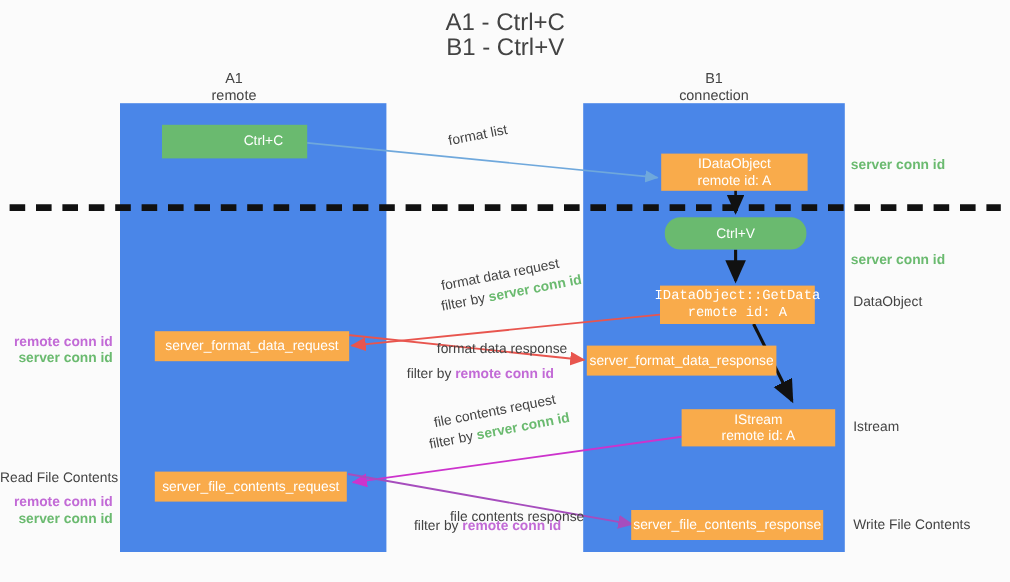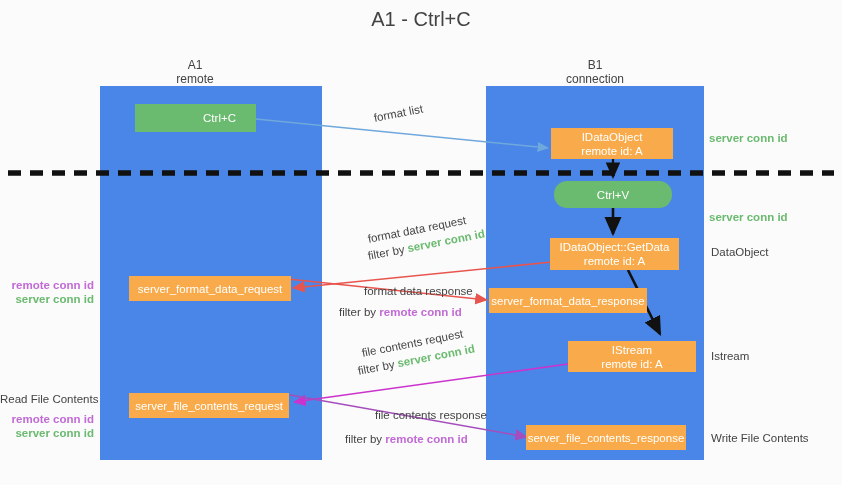--- a/index.html
+++ b/index.html
@@ -95,20 +95,21 @@
   .plain     { color: #434343; font-weight: normal; }
   b.kw-server, b.kw-remote { font-weight: bold; }
 </style>
 </head>
 <body>
 
 <div id="canvas">
 
   <div class="doc-title">
     <div>A1 - Ctrl+C</div>
+    <div>B1 - Ctrl+V</div>
   </div>
 
   <div class="lane-title" style="left:130px; top:58px; width:130px;">
     <span>A1</span>
     <span class="sub">remote</span>
   </div>
   <div class="lane-title" style="left:530px; top:58px; width:130px;">
     <span>B1</span>
     <span class="sub">connection</span>
   </div>
@@ -160,21 +161,21 @@
 
   <div class="node orange" style="left:551px; top:128px; width:122px; height:31px;">
     <span>IDataObject</span>
     <span class="l2">remote id: A</span>
   </div>
 
   <div class="node green" style="left:554px; top:181px; width:118px; height:27px;border-radius:13px;">
     <span>Ctrl+V</span>
   </div>
 
-  <div class="node orange" style="left:550px; top:238px; width:129px; height:32px;">
+  <div class="node orange" style="left:550px; top:238px; width:129px; height:32px;font-family:Liberation Mono, monospace;">
     <span>IDataObject::GetData</span>
     <span class="l2">remote id: A</span>
   </div>
 
   <div class="node orange" style="left:568px; top:341px; width:128px; height:31px;">
     <span>IStream</span>
     <span class="l2">remote id: A</span>
   </div>
 
   <div class="node orange" style="left:489px; top:288px; width:158px; height:25px;">
@@ -214,21 +215,21 @@
   </div>
 
   <div class="edge-label rot-up" style="left:362px; top:346px;">
     <span>file contents request</span>
   </div>
   <div class="edge-label rot-up" style="left:358px; top:364px;">
     <span class="plain">filter by</span>
     <b class="kw-server">server conn id</b>
   </div>
 
-  <div class="edge-label" style="left:375px; top:408px;text-align:right;">
+  <div class="edge-label" style="left:375px; top:424px;text-align:right;">
     <span>file contents response</span>
   </div>
   <div class="edge-label" style="left:345px; top:432px;">
     <span class="plain">filter by</span>
     <b class="kw-remote">remote conn id</b>
   </div>
 
   <div class="side-note right-col kw-server" style="left:709px; top:131px;">server conn id</div>
   <div class="side-note right-col kw-server" style="left:709px; top:210px;">server conn id</div>
   <div class="side-note right-col" style="left:711px; top:245px;">DataObject</div>

